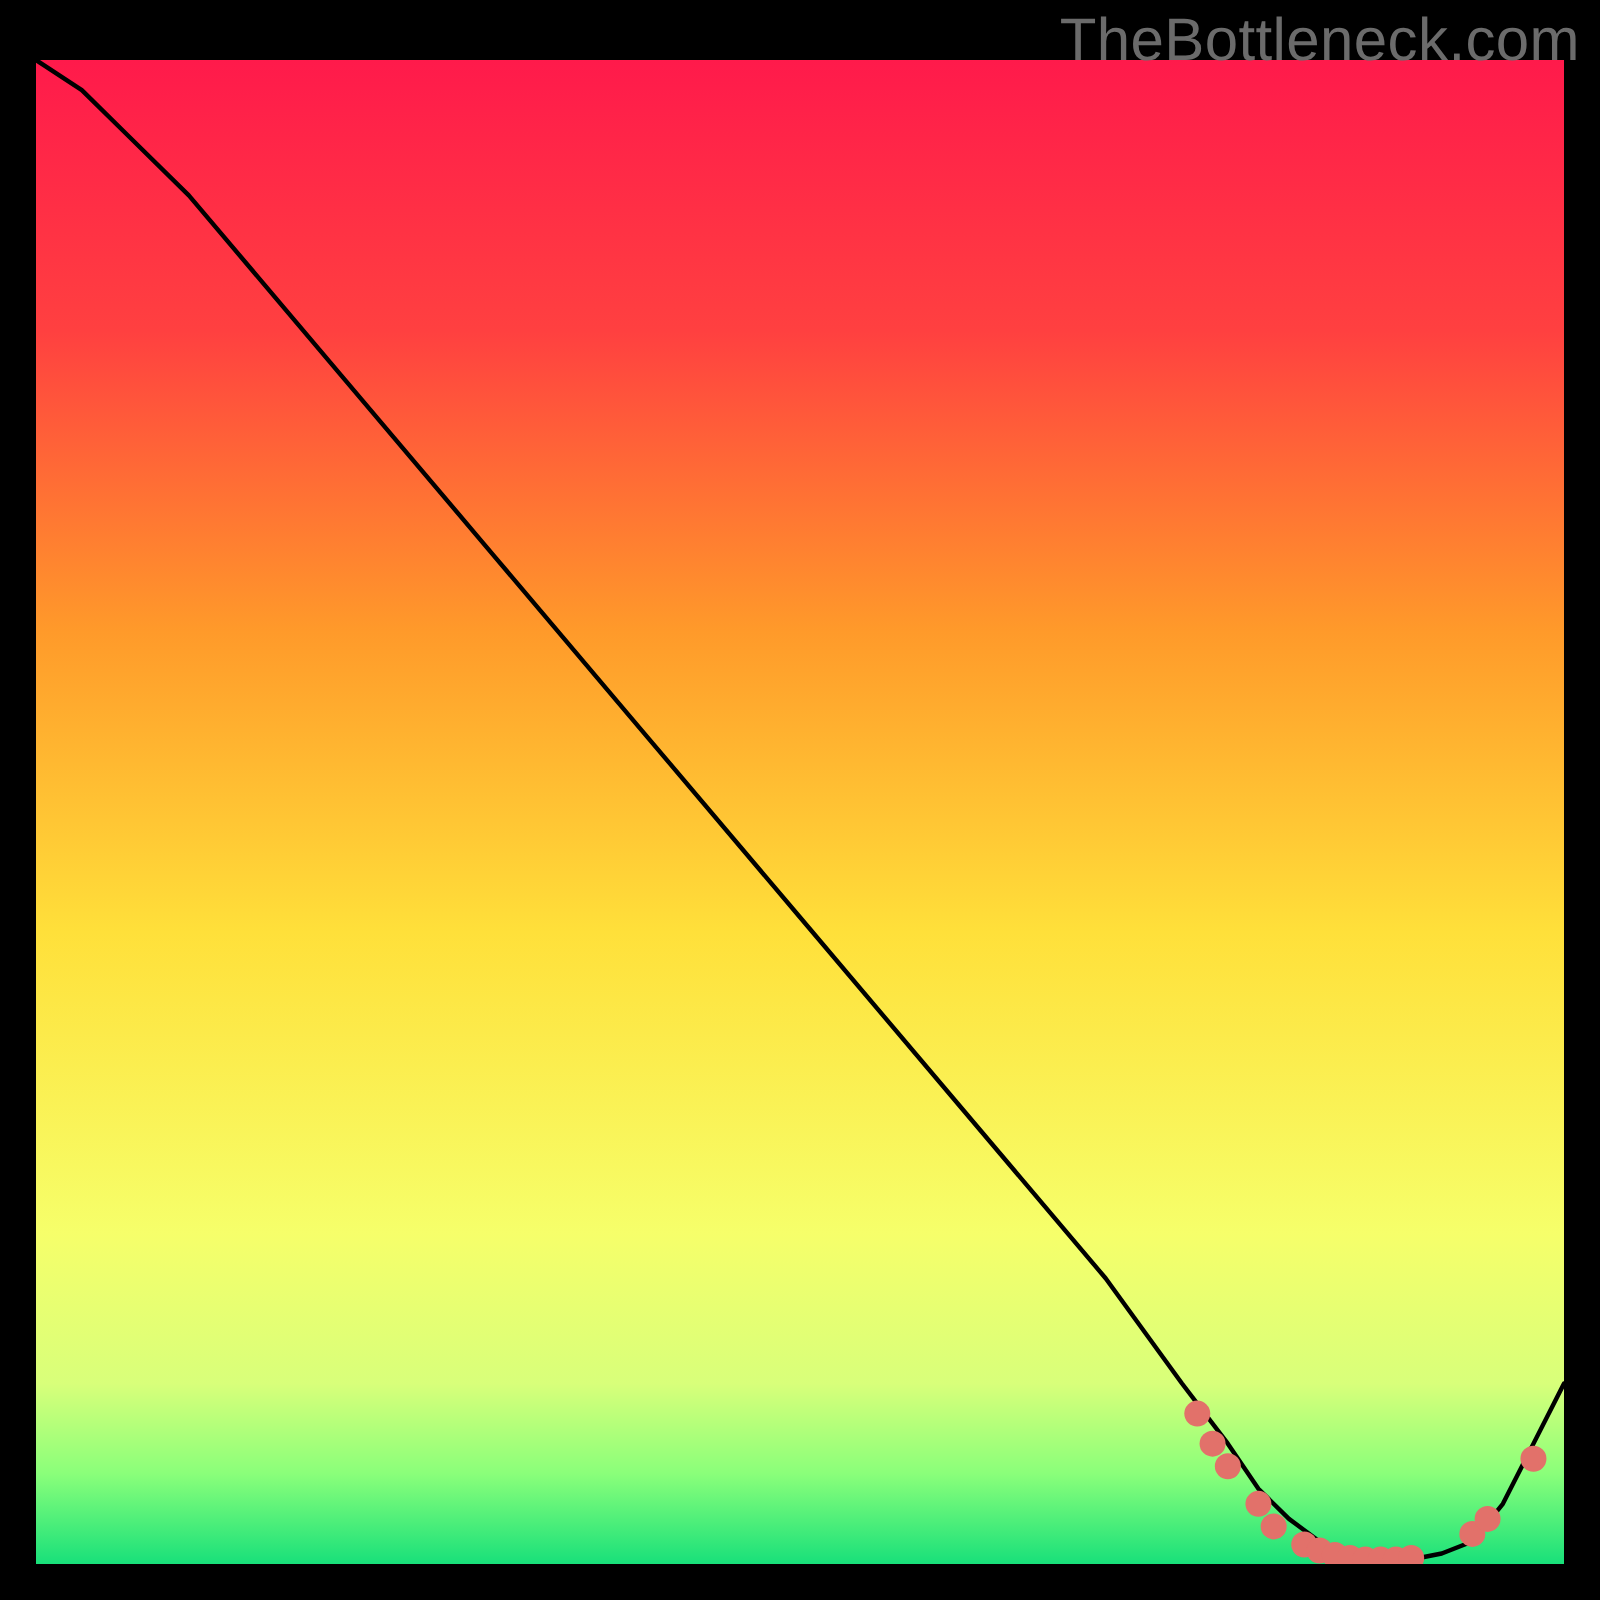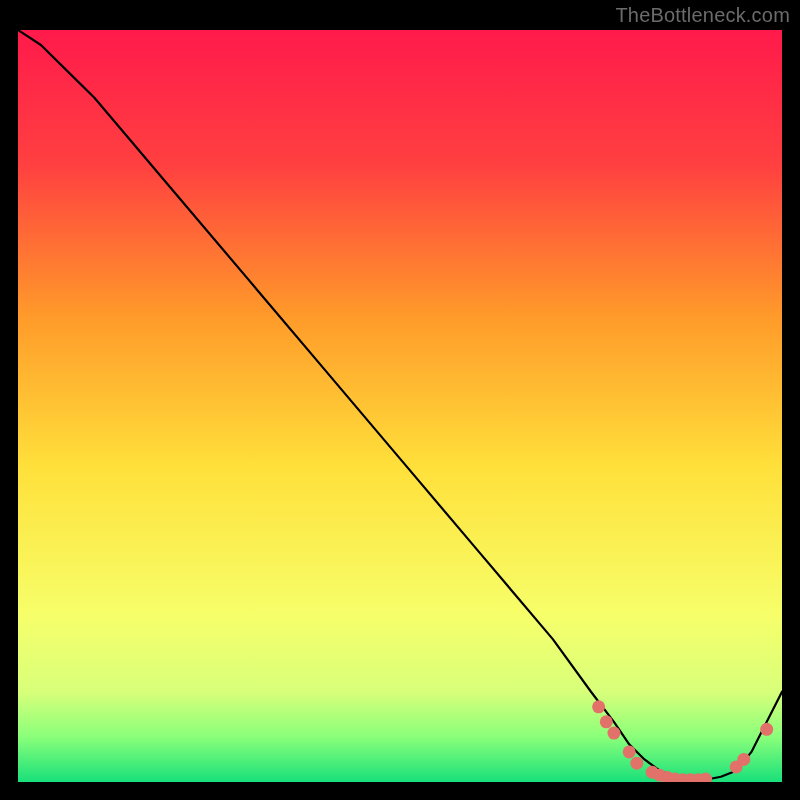--- a/index.html
+++ b/index.html
@@ -15,21 +15,21 @@
     position: relative;
     width: 800px;
     height: 800px;
     background: #000;
   }
   .watermark {
     position: absolute;
     top: 4px;
     right: 10px;
     color: #6b6b6b;
-    font-size: 20px;
+    font-size: 30px;
     font-weight: 400;
     letter-spacing: 0.2px;
     z-index: 3;
   }
   .plot-outer {
     position: absolute;
     left: 18px;
     top: 30px;
     width: 764px;
     height: 752px;

